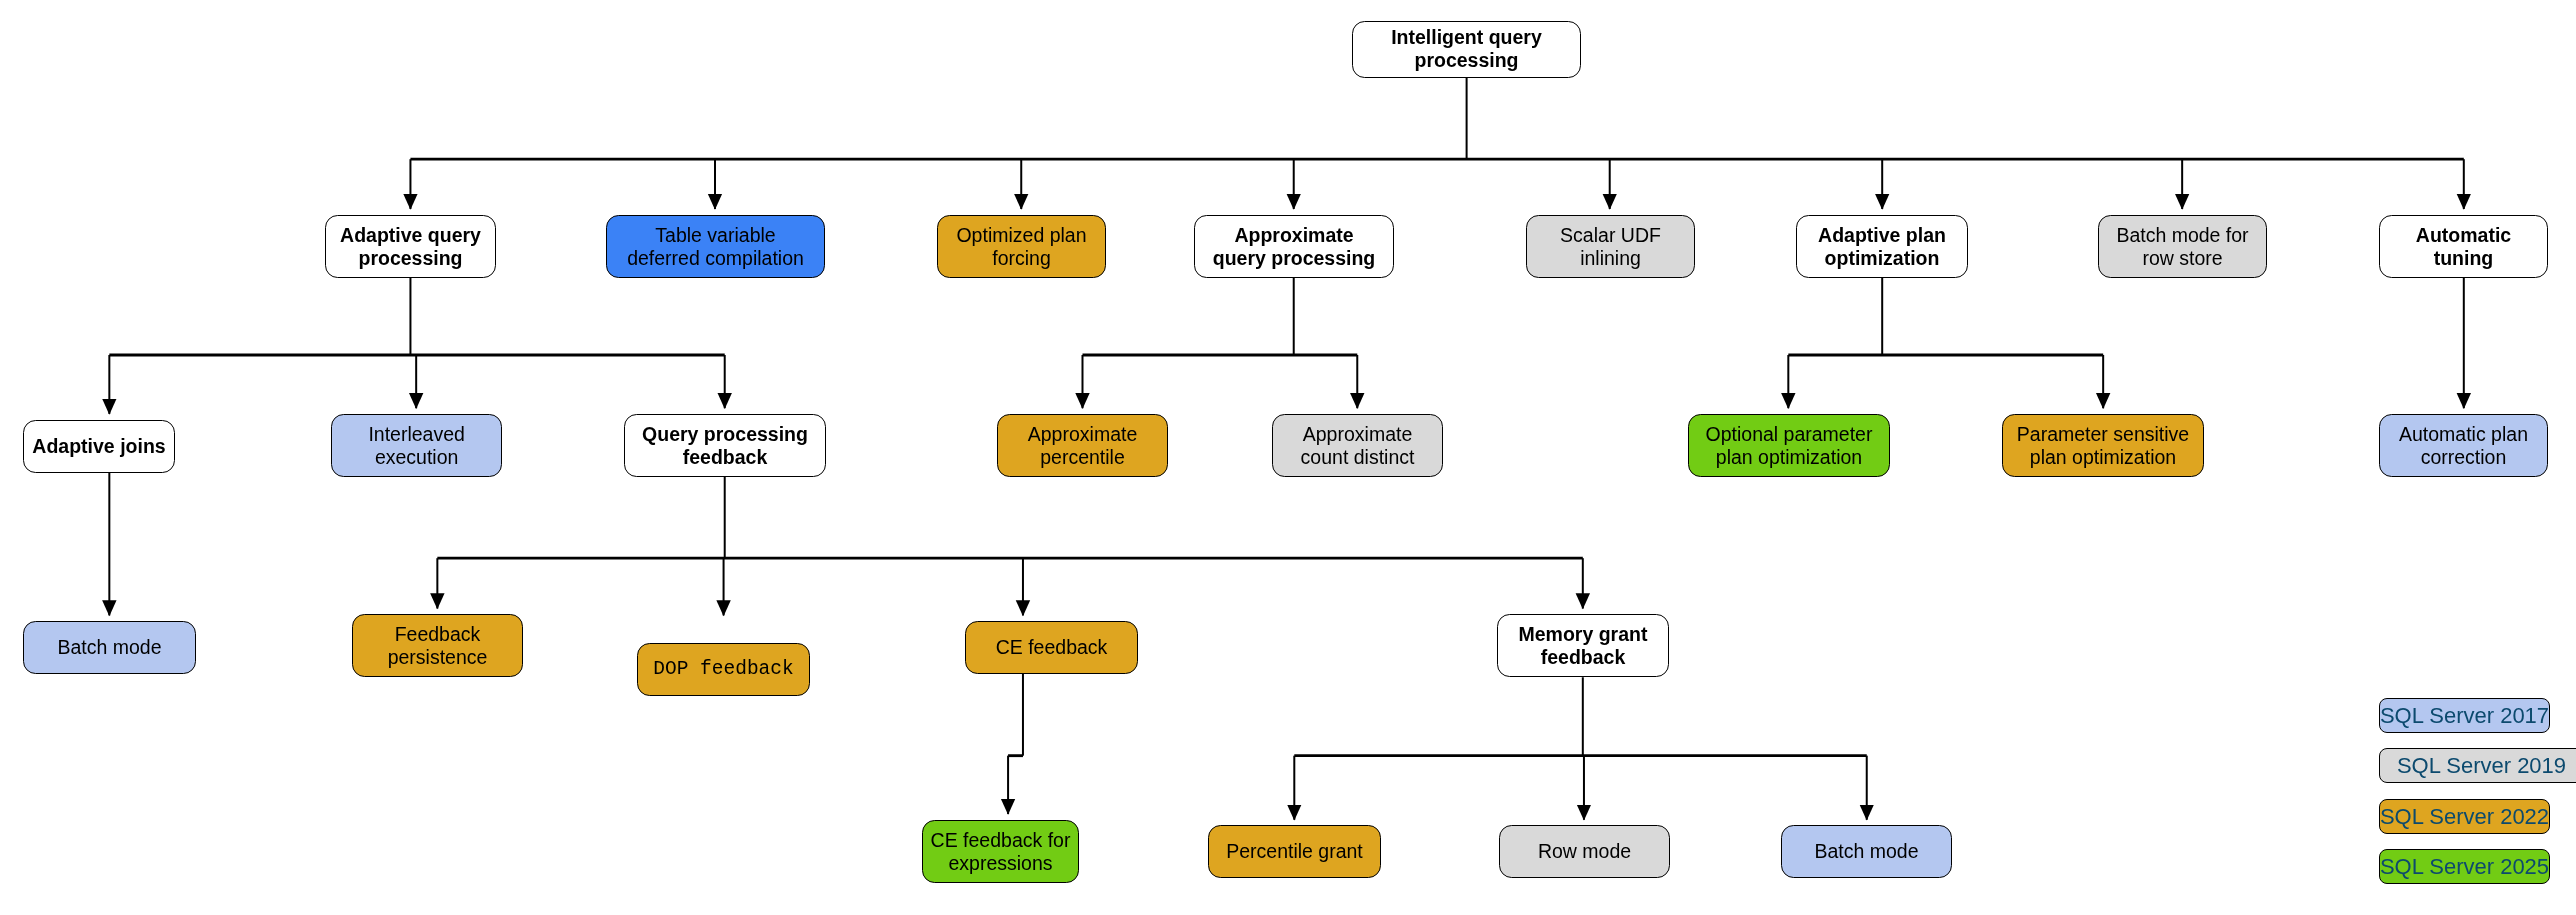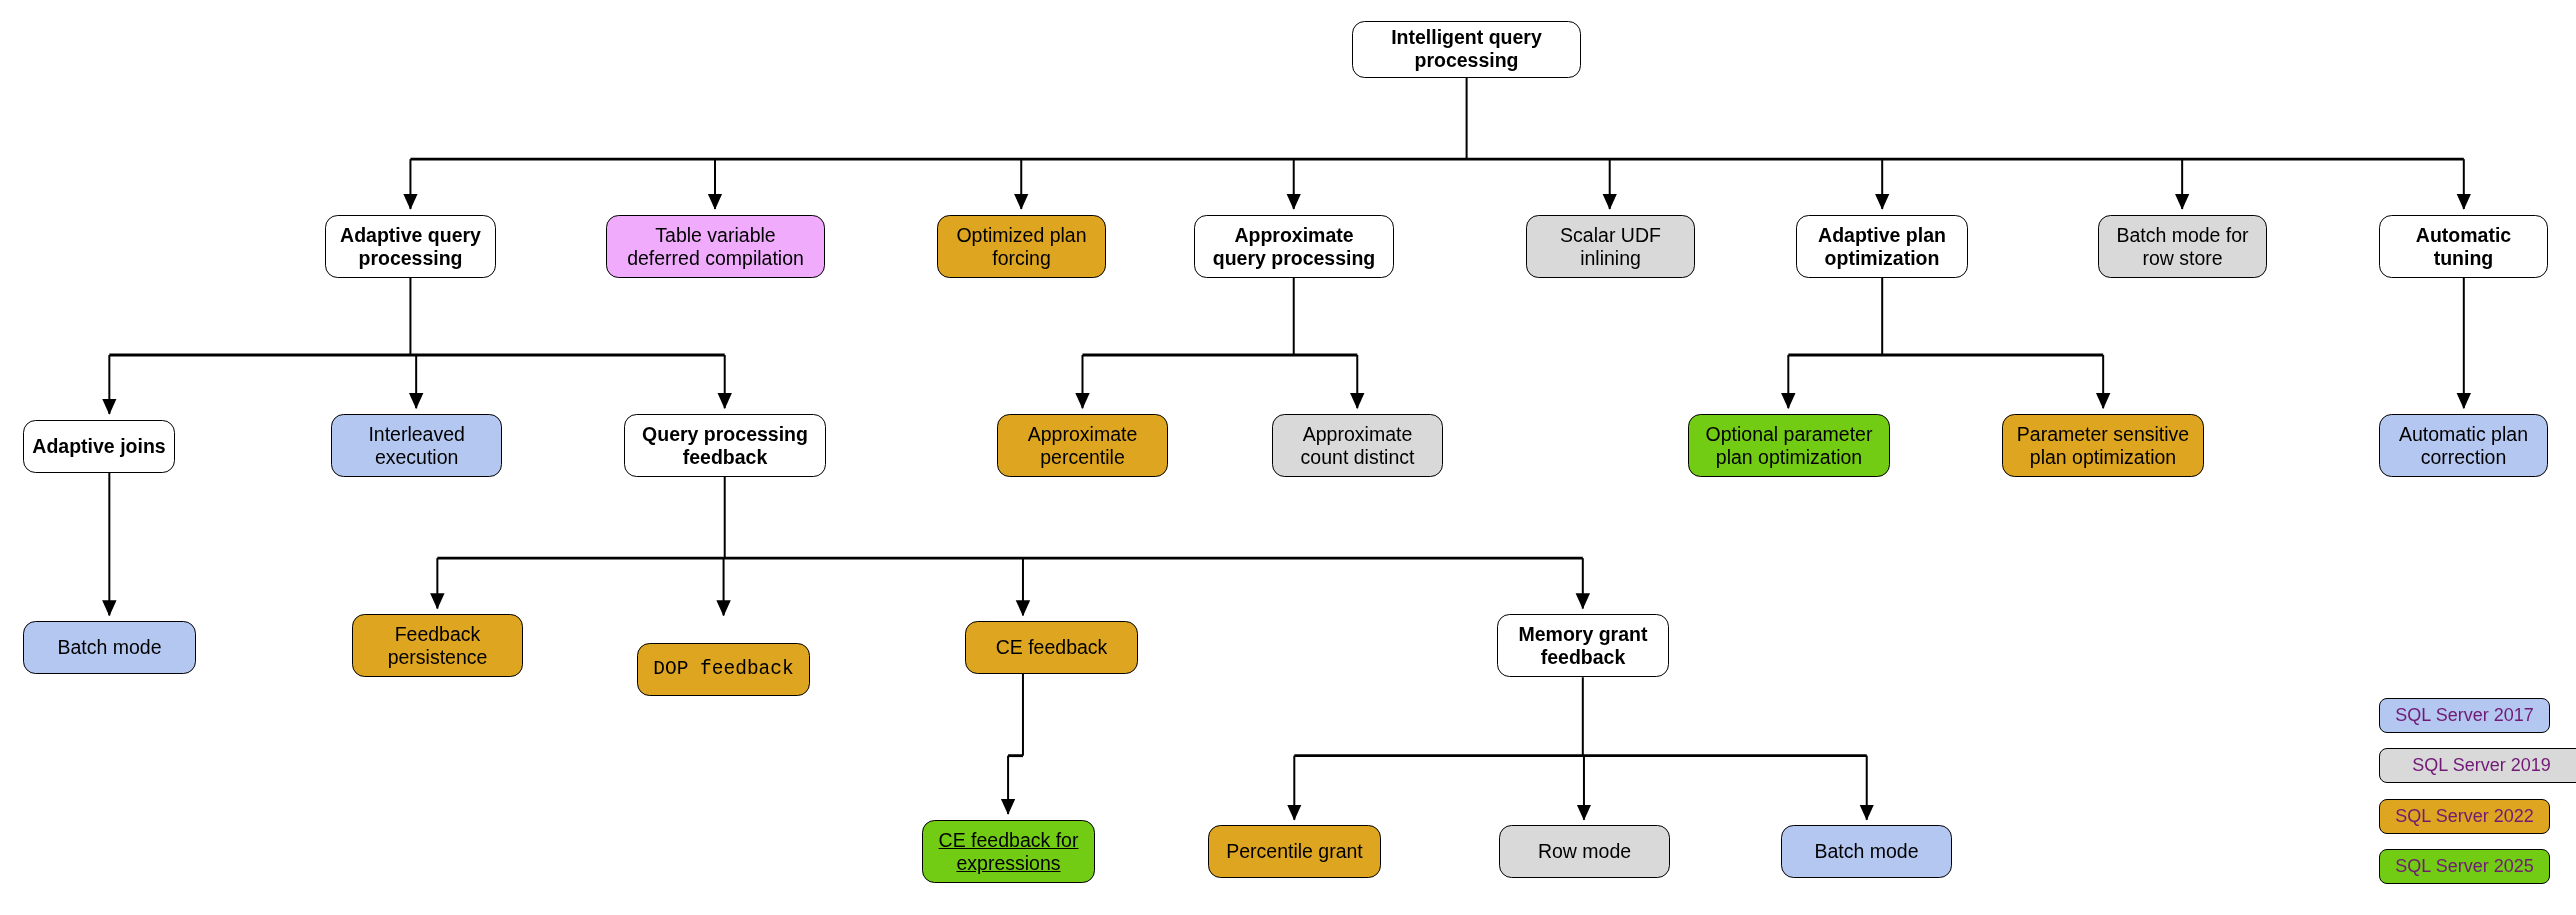--- a/index.html
+++ b/index.html
@@ -39,22 +39,22 @@
   }
   .node.bold { font-weight: bold; }
   .legend-item {
     position: absolute;
     box-sizing: border-box;
     display: flex;
     align-items: center;
     justify-content: center;
     border: 1.7px solid #000000;
     border-radius: 8px;
-    font-size: 18px;
-    color: #701a75;
+    font-size: 22px;
+    color: #0c4a6e;
     white-space: nowrap;
   }
 </style>
 </head>
 <body>
 
 <div id="canvas">
   <svg id="edges" viewBox="0 0 4500 1600" xmlns="http://www.w3.org/2000/svg">
     <defs>
       <marker id="arrow" markerWidth="9" markerHeight="9" refX="7.6" refY="4.2" orient="auto" markerUnits="strokeWidth">
@@ -102,21 +102,21 @@
         <path d="M2767,1320 L2767,1432" stroke-width="3.5" marker-end="url(#arrow)"></path>
         <path d="M3261,1320 L3261,1432" stroke-width="3.5" marker-end="url(#arrow)"></path>
       </g>
   </svg>
 
   <div id="nodes-layer">
       <div class="node bold" style="left: 1352px; top: 20.6px; width: 229px; height: 57px; background: rgb(255, 255, 255);"><span>Intelligent query
 processing</span></div>
       <div class="node bold" style="left: 325px; top: 215px; width: 171px; height: 63px; background: rgb(255, 255, 255);"><span>Adaptive query
 processing</span></div>
-      <div class="node" style="left: 606px; top: 215px; width: 219px; height: 63px; background: #f0abfc;"><span>Table variable
+      <div class="node" style="left: 606px; top: 215px; width: 219px; height: 63px; background: #3b82f6;"><span>Table variable
 deferred compilation</span></div>
       <div class="node" style="left: 937px; top: 215px; width: 169px; height: 63px; background: rgb(222, 165, 32);"><span>Optimized plan
 forcing</span></div>
       <div class="node bold" style="left: 1194px; top: 215px; width: 200px; height: 63px; background: rgb(255, 255, 255);"><span>Approximate
 query processing</span></div>
       <div class="node" style="left: 1526px; top: 215px; width: 169px; height: 63px; background: rgb(217, 217, 217);"><span>Scalar UDF
 inlining</span></div>
       <div class="node bold" style="left: 1796px; top: 215px; width: 172px; height: 63px; background: rgb(255, 255, 255);"><span>Adaptive plan
 optimization</span></div>
       <div class="node" style="left: 2098px; top: 215px; width: 169px; height: 63px; background: rgb(217, 217, 217);"><span>Batch mode for
@@ -138,21 +138,21 @@
 plan optimization</span></div>
       <div class="node" style="left: 2379px; top: 414px; width: 169px; height: 63px; background: rgb(180, 199, 240);"><span>Automatic plan
 correction</span></div>
       <div class="node" style="left: 23px; top: 621px; width: 173px; height: 53px; background: rgb(180, 199, 240);"><span>Batch mode</span></div>
       <div class="node" style="left: 352px; top: 614px; width: 171px; height: 63px; background: rgb(222, 165, 32);"><span>Feedback
 persistence</span></div>
       <div class="node" style="left: 637px; top: 643px; width: 173px; height: 53px; background: rgb(222, 165, 32); font-family: Liberation Mono, monospace;"><span>DOP feedback</span></div>
       <div class="node" style="left: 937px; top: 621px; width: 173px; height: 53px; background: rgb(222, 165, 32); margin-left: 28px;"><span>CE feedback</span></div>
       <div class="node bold" style="left: 1497px; top: 614px; width: 172px; height: 63px; background: rgb(255, 255, 255);"><span>Memory grant
 feedback</span></div>
-      <div class="node" style="left: 922px; top: 820px; width: 173px; height: 63px; background: rgb(114, 204, 20); text-decoration: underline;"><span>CE feedback for
+      <div class="node" style="left: 922px; top: 820px; width: 157px; height: 63px; background: rgb(114, 204, 20);"><span>CE feedback for
 expressions</span></div>
       <div class="node" style="left: 1208px; top: 825px; width: 173px; height: 53px; background: rgb(222, 165, 32);"><span>Percentile grant</span></div>
       <div class="node" style="left: 1499px; top: 825px; width: 171px; height: 53px; background: rgb(217, 217, 217);"><span>Row mode</span></div>
       <div class="node" style="left: 1781px; top: 825px; width: 171px; height: 53px; background: rgb(180, 199, 240);"><span>Batch mode</span></div>
     </div>
   <div id="legend-layer">
       <div class="legend-item" style="left: 2379px; top: 698px; width: 171px; height: 35px; background: rgb(180, 199, 240);">
         <span>SQL Server 2017</span>
       </div>
       <div class="legend-item" style="left: 2379px; top: 748px; width: 205px; height: 35px; background: rgb(217, 217, 217);">

